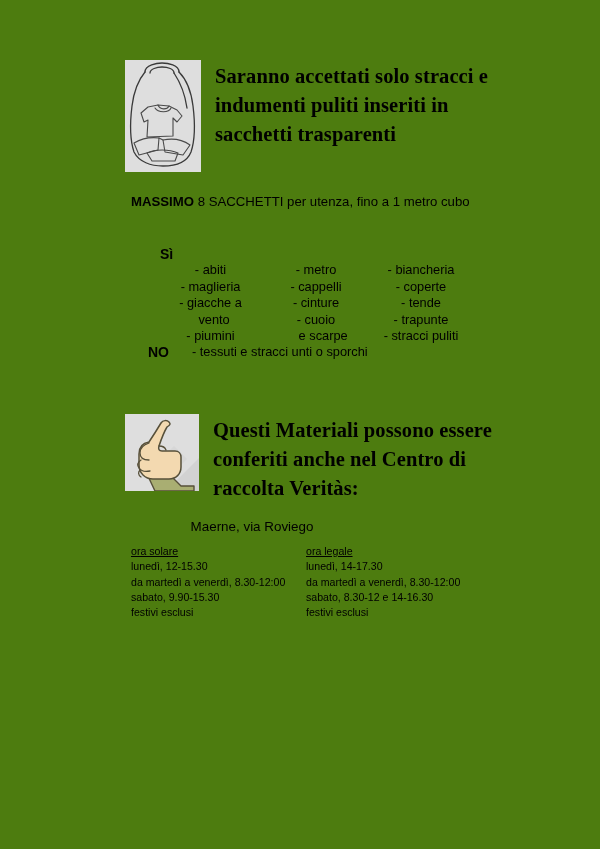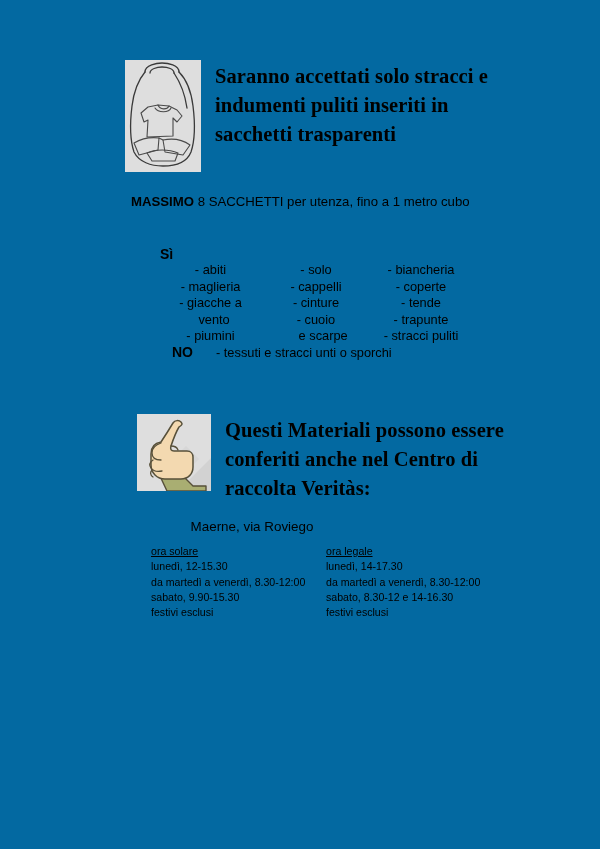--- a/index.html
+++ b/index.html
@@ -12,21 +12,21 @@
     height: 849px;
     position: relative;
     font-family: "Liberation Sans", sans-serif;
     color: #000000;
     overflow: hidden;
   }
 
   .page {
     position: absolute;
     inset: 0;
-    background: #0369a1;
+    background: #4d7c0f;
   }
 
   
   .section-bag {
     position: absolute;
     left: 125px;
     top: 60px;
     width: 370px;
     display: flex;
     align-items: flex-start;
@@ -91,45 +91,44 @@
   .list-col.c1 { width: 101px; }
   .list-col.c2 { width: 110px; }
   .list-col.c3 { width: 100px; }
   .list-col .item {
     white-space: pre;
   }
 
   
   .no-block {
     position: absolute;
-    left: 172px;
+    left: 148px;
     top: 344px;
     display: flex;
-    align-items: flex-end;
+    align-items: flex-start;
   }
   .no-label {
     font-weight: bold;
     font-size: 14px;
     width: 44px;
     flex: 0 0 auto;
   }
   .no-text {
     font-size: 12.8px;
   }
 
   
   .section-thumb {
     position: absolute;
     left: 125px;
     top: 414px;
     width: 370px;
     display: flex;
     align-items: flex-start;
     gap: 14px;
-    margin-left: 12px;
   }
   .thumb-illustration {
     width: 74px;
     height: 77px;
     background: #dedede;
     flex: 0 0 auto;
     display: block;
   }
 
   
@@ -138,21 +137,21 @@
     left: 0;
     top: 519px;
     width: 504px;
     text-align: center;
     font-size: 13.4px;
   }
 
   
   .hours {
     position: absolute;
-    left: 151px;
+    left: 131px;
     top: 544px;
     width: 340px;
     display: flex;
   }
   .hours-col {
     font-size: 10.6px;
     line-height: 1.44;
   }
   .hours-col.left  { width: 175px; }
   .hours-col.right { width: 165px; }
@@ -203,21 +202,21 @@
 
       <div class="list-col c1">
         <div class="item">- abiti</div>
         <div class="item">- maglieria</div>
         <div class="item">- giacche a</div>
         <div class="item">  vento</div>
         <div class="item">- piumini</div>
       </div>
 
       <div class="list-col c2">
-        <div class="item">- solo</div>
+        <div class="item">- metro</div>
         <div class="item">- cappelli</div>
         <div class="item">- cinture</div>
         <div class="item">- cuoio</div>
         <div class="item">    e scarpe</div>
       </div>
 
       <div class="list-col c3">
         <div class="item">- biancheria</div>
         <div class="item">- coperte</div>
         <div class="item">- tende</div>

